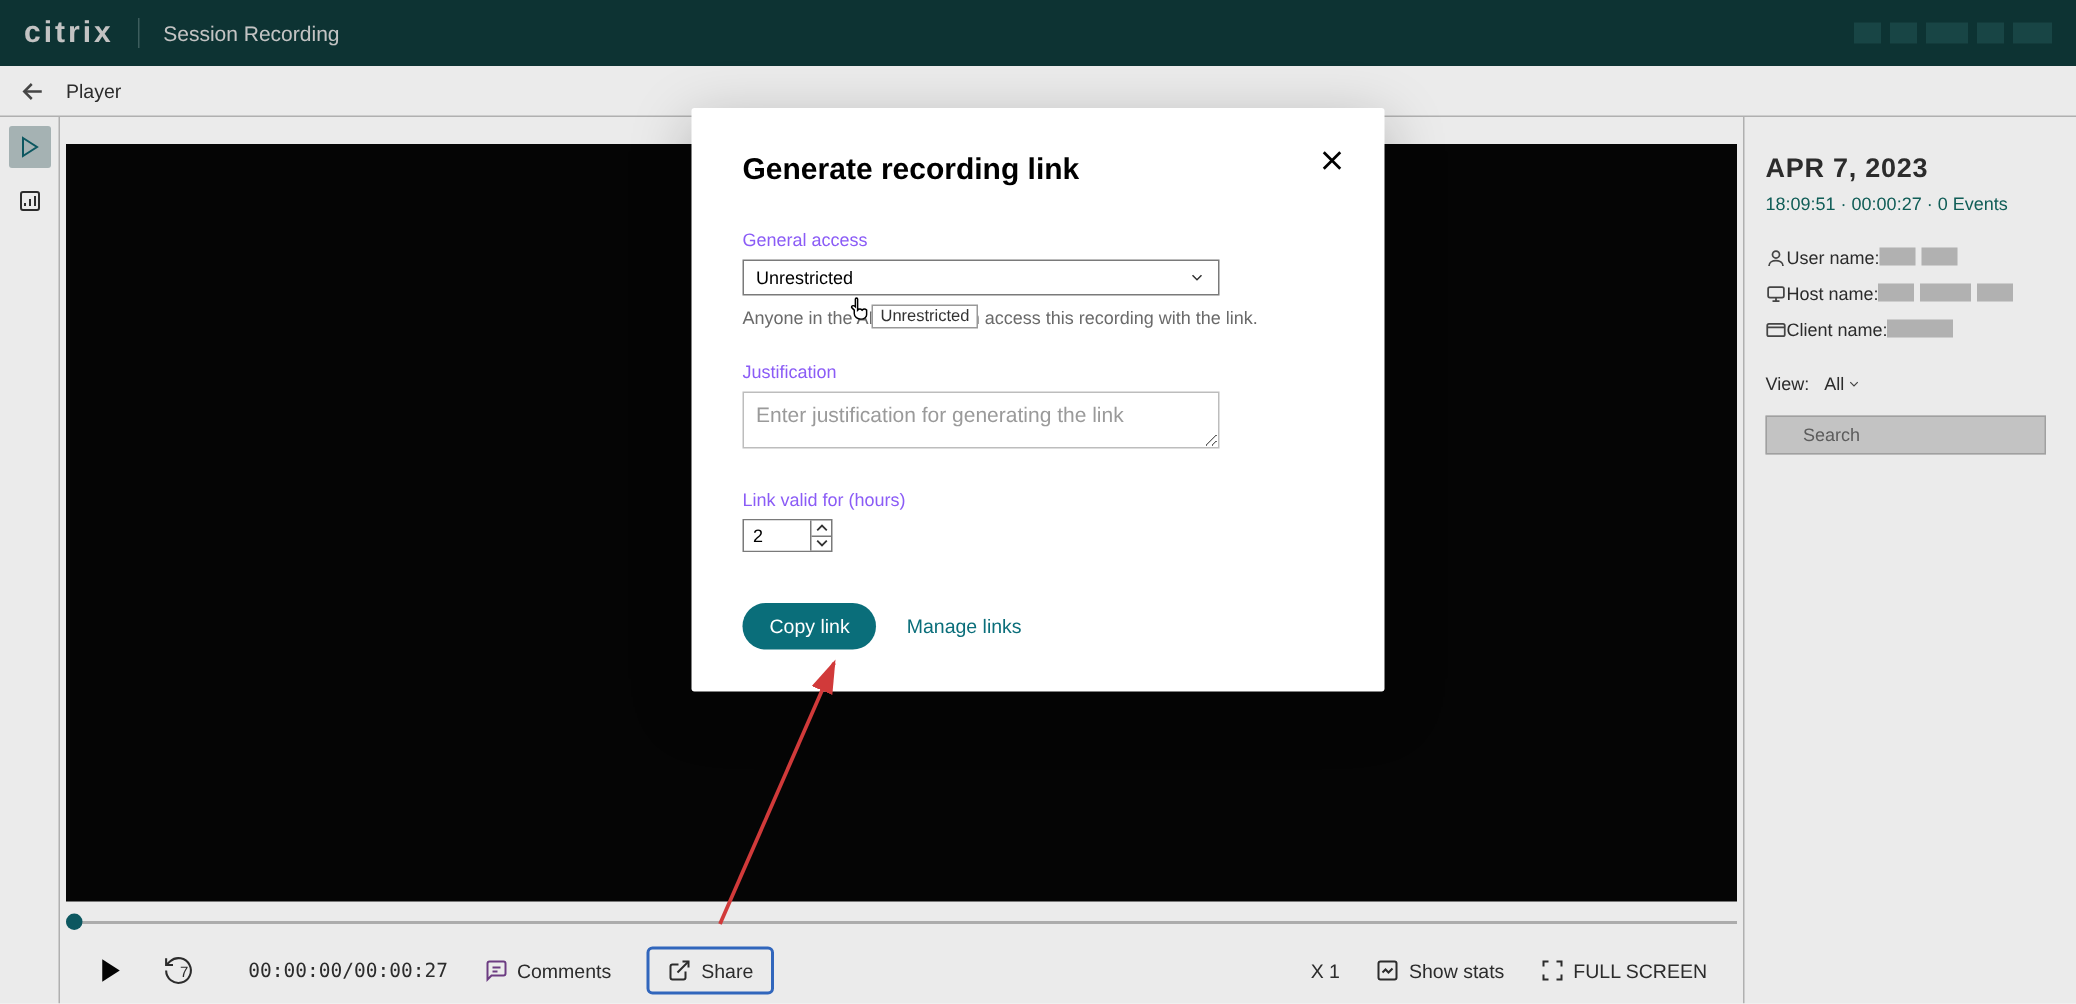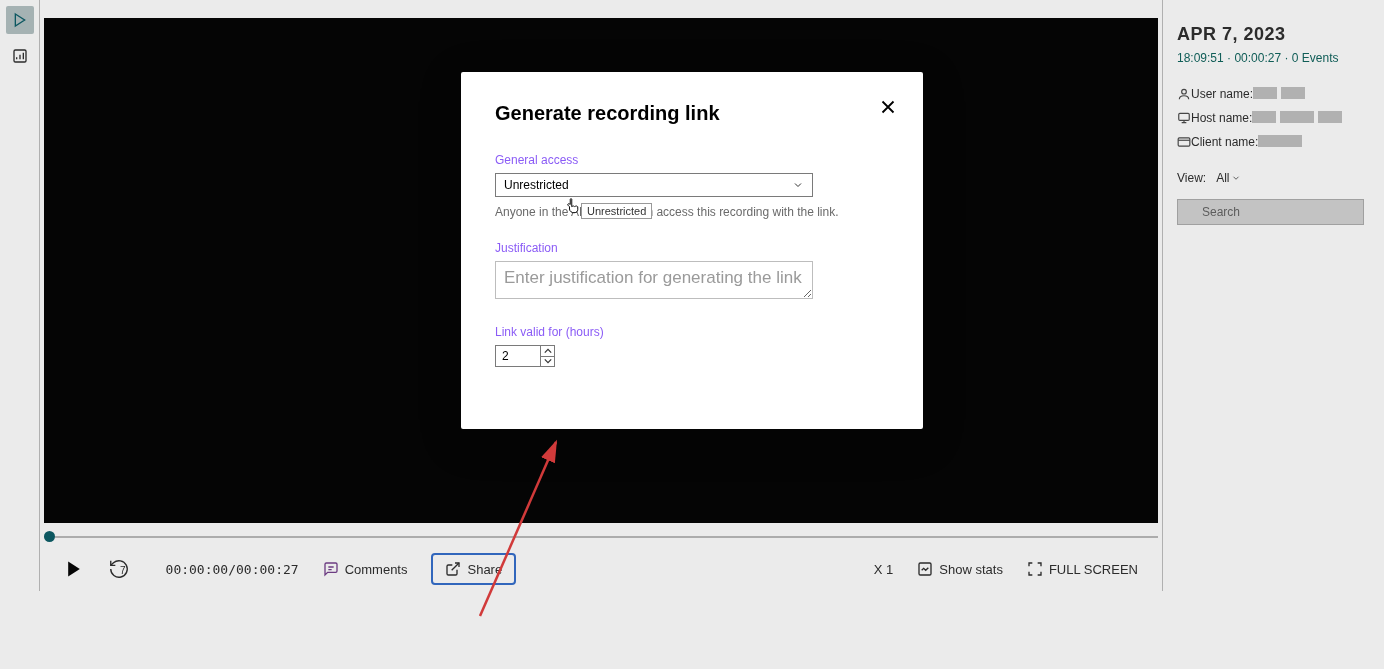--- a/index.html
+++ b/index.html
@@ -56,21 +56,21 @@
 .filter-btn { width:18px; height:18px; cursor:pointer;}
 
 
 .overlay { position: absolute; inset: 0; background: rgba(0,0,0,.08); display: flex; align-items: flex-start; justify-content: center; padding-top: 72px; pointer-events:none; }
 .modal { width: 462px; background: #fff; border-radius: 2px; box-shadow: 0 10px 40px rgba(0,0,0,.25); padding: 30px 34px 28px; pointer-events:auto; position:relative;}
 .modal-title { font-size: 20px; font-weight: 600; margin-bottom: 28px; }
 .modal-close { position:absolute; top:24px; right:24px; cursor:pointer;}
 .m-label { font-size:12px; color:#8b5cf6; margin-bottom:6px;}
 .m-select { width:318px; height:24px; border:1px solid #7a7a7a; display:flex; align-items:center; justify-content:space-between; padding:0 8px; font-size:12px; cursor:pointer; position:relative;}
 .m-helper { font-size:12px; color:#6a6a6a; margin-top:8px; margin-bottom:22px;}
-.m-textarea { width:318px; height:38px; border:1px solid #bdbdbd; font-size:17px; padding:6px 8px; resize:both; color:#333;}
+.m-textarea { width:318px; height:38px; border:1px solid #bdbdbd; font-size:14px; padding:6px 8px; resize:both; color:#333;}
 .m-textarea::placeholder { color:#9a9a9a;}
 .m-spinner { display:flex; width:60px; height:22px; border:1px solid #7a7a7a; margin-top:6px; margin-bottom:34px;}
 .m-spinner input { border:none; width:44px; padding:0 6px; font-size:12px;}
 .m-spinner .steppers { width:16px; border-left:1px solid #7a7a7a; display:flex; flex-direction:column;}
 .m-spinner .steppers div { flex:1; display:flex; align-items:center; justify-content:center; cursor:pointer;}
 .m-spinner .steppers div:first-child { border-bottom:1px solid #7a7a7a;}
 .m-actions { display:flex; align-items:center; gap:20px;}
 .btn-primary { background:#0a6e7a; color:#fff; border:none; border-radius:999px; padding:8px 18px; font-size:13px; cursor:pointer;}
 .link-btn { color:#0a6e7a; font-size:13px; cursor:pointer;}
 
@@ -83,21 +83,42 @@
 
 
 .dim { filter: brightness(.85) contrast(.95); }
 .dim, .dim * { pointer-events: none; }
 </style>
 </head>
 <body>
 
 <div class="dim">
 
-
+  <div class="header">
+    <span class="logo">citrix</span>
+    <div class="header-divider"></div>
+    <span class="header-title">Session Recording</span>
+    <div class="header-right">
+      <div class="header-blur"></div>
+        <div class="header-blur"></div>
+        <div class="header-blur" style="width:28px"></div>
+      <div class="header-blur"></div>
+        <div class="header-blur" style="width:26px"></div>
+    </div>
+  </div>
+
+  <div class="breadcrumb">
+    <span class="back-icon">
+      <svg width="20" height="20" viewBox="0 0 24 24" fill="none" stroke="#555" stroke-width="2">
+          <path d="M19 12H5"></path>
+          <path d="M11 18l-6-6 6-6"></path>
+        </svg>
+    </span>
+    <span class="breadcrumb-label">Player</span>
+  </div>
 
   <div class="main">
 
     <div class="left-rail">
       <div class="rail-btn active">
         <svg width="16" height="16" viewBox="0 0 24 24" fill="none" stroke="#0a6e7a" stroke-width="2">
             <polygon points="5 3 19 12 5 21 5 3"></polygon>
           </svg>
       </div>
       <div class="rail-btn">
@@ -271,20 +292,24 @@
             </svg>
           </div>
         <div>
             <svg width="8" height="6" viewBox="0 0 10 6" fill="none" stroke="#333" stroke-width="1.5">
               <path d="M1 1l4 4 4-4"></path>
             </svg>
           </div>
       </div>
     </div>
 
+    <div class="m-actions">
+      <button class="btn-primary">Copy link</button>
+      <span class="link-btn">Manage links</span>
+    </div>
   </div>
 </div>
 
 <svg class="annot-arrow" style="left:0;top:0" width="1384" height="669">
   <defs>
     <marker id="ah" markerWidth="10" markerHeight="10" refX="8" refY="3" orient="auto">
       <path d="M0,0 L9,3 L0,6 z" fill="#d13a3a"></path>
     </marker>
   </defs>
   <line x1="480" y1="616" x2="556" y2="442" stroke="#d13a3a" stroke-width="2.5" marker-end="url(#ah)"></line>

